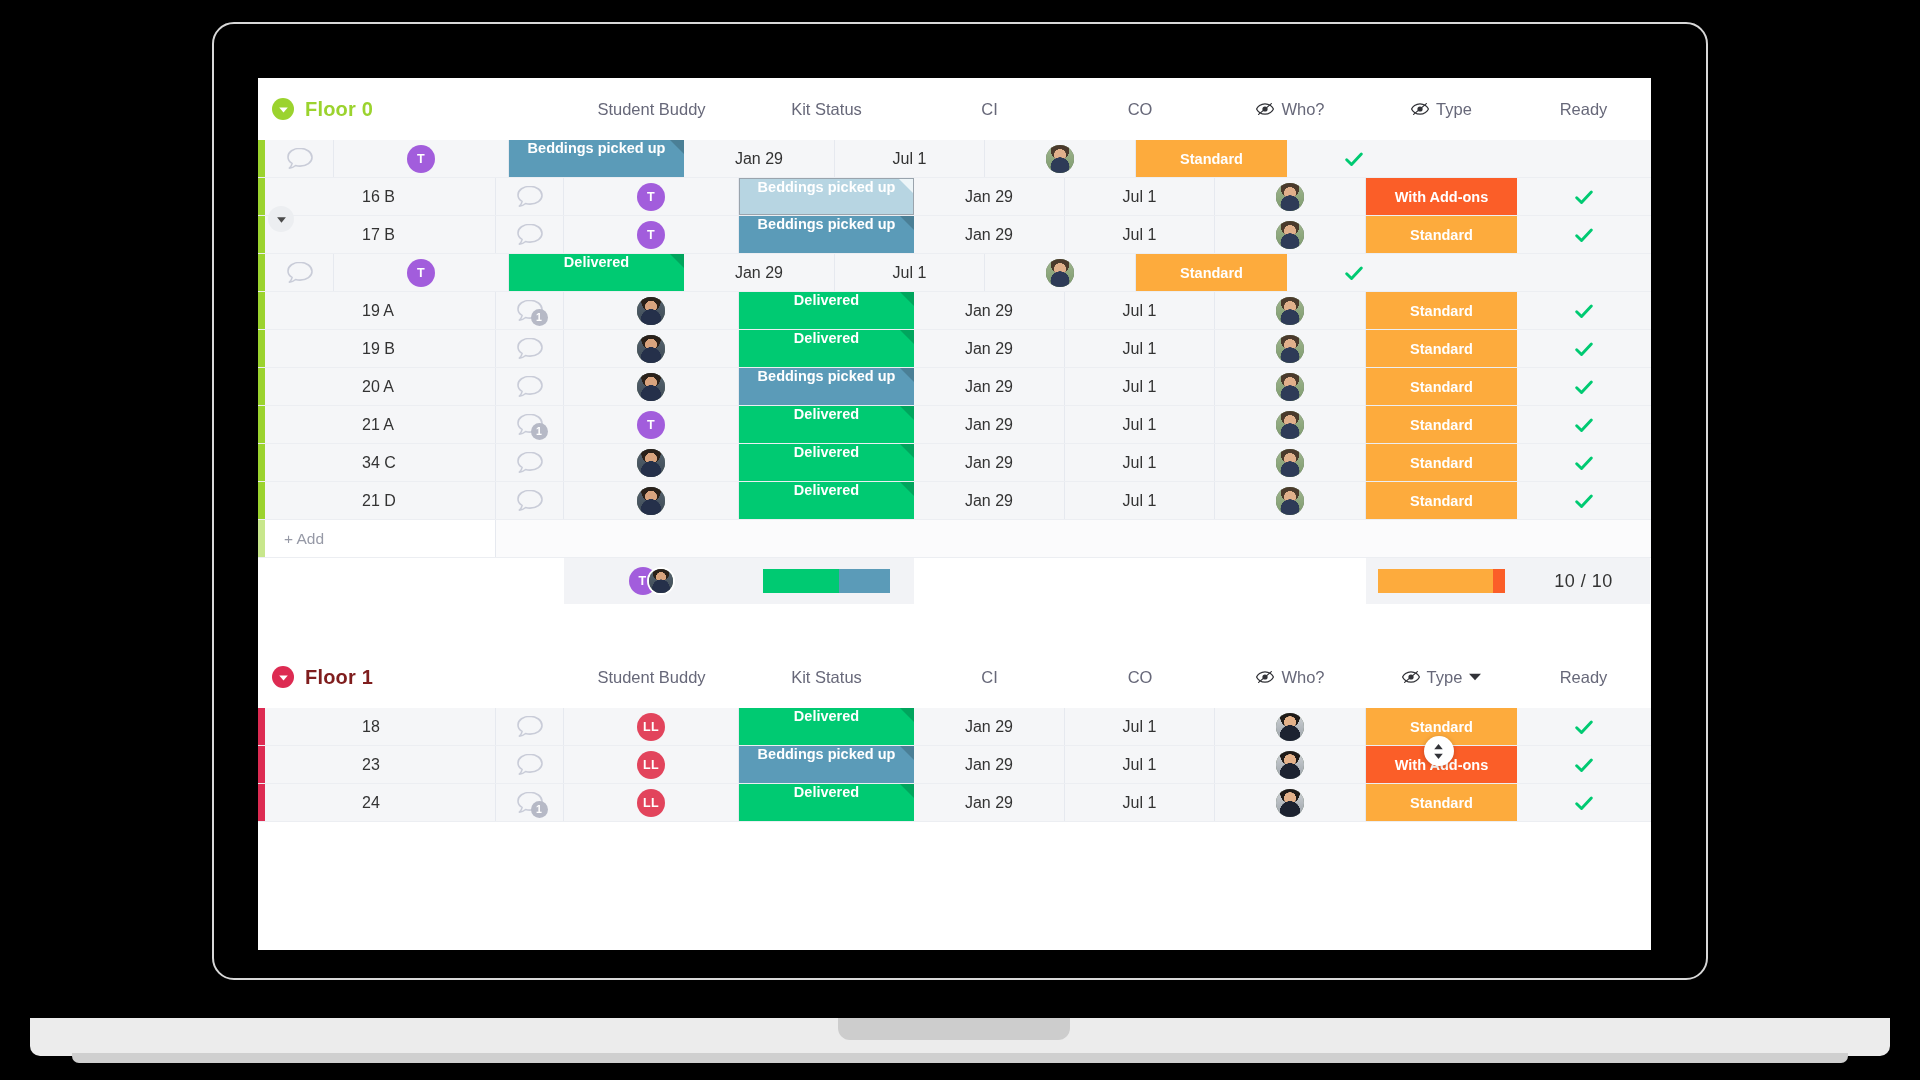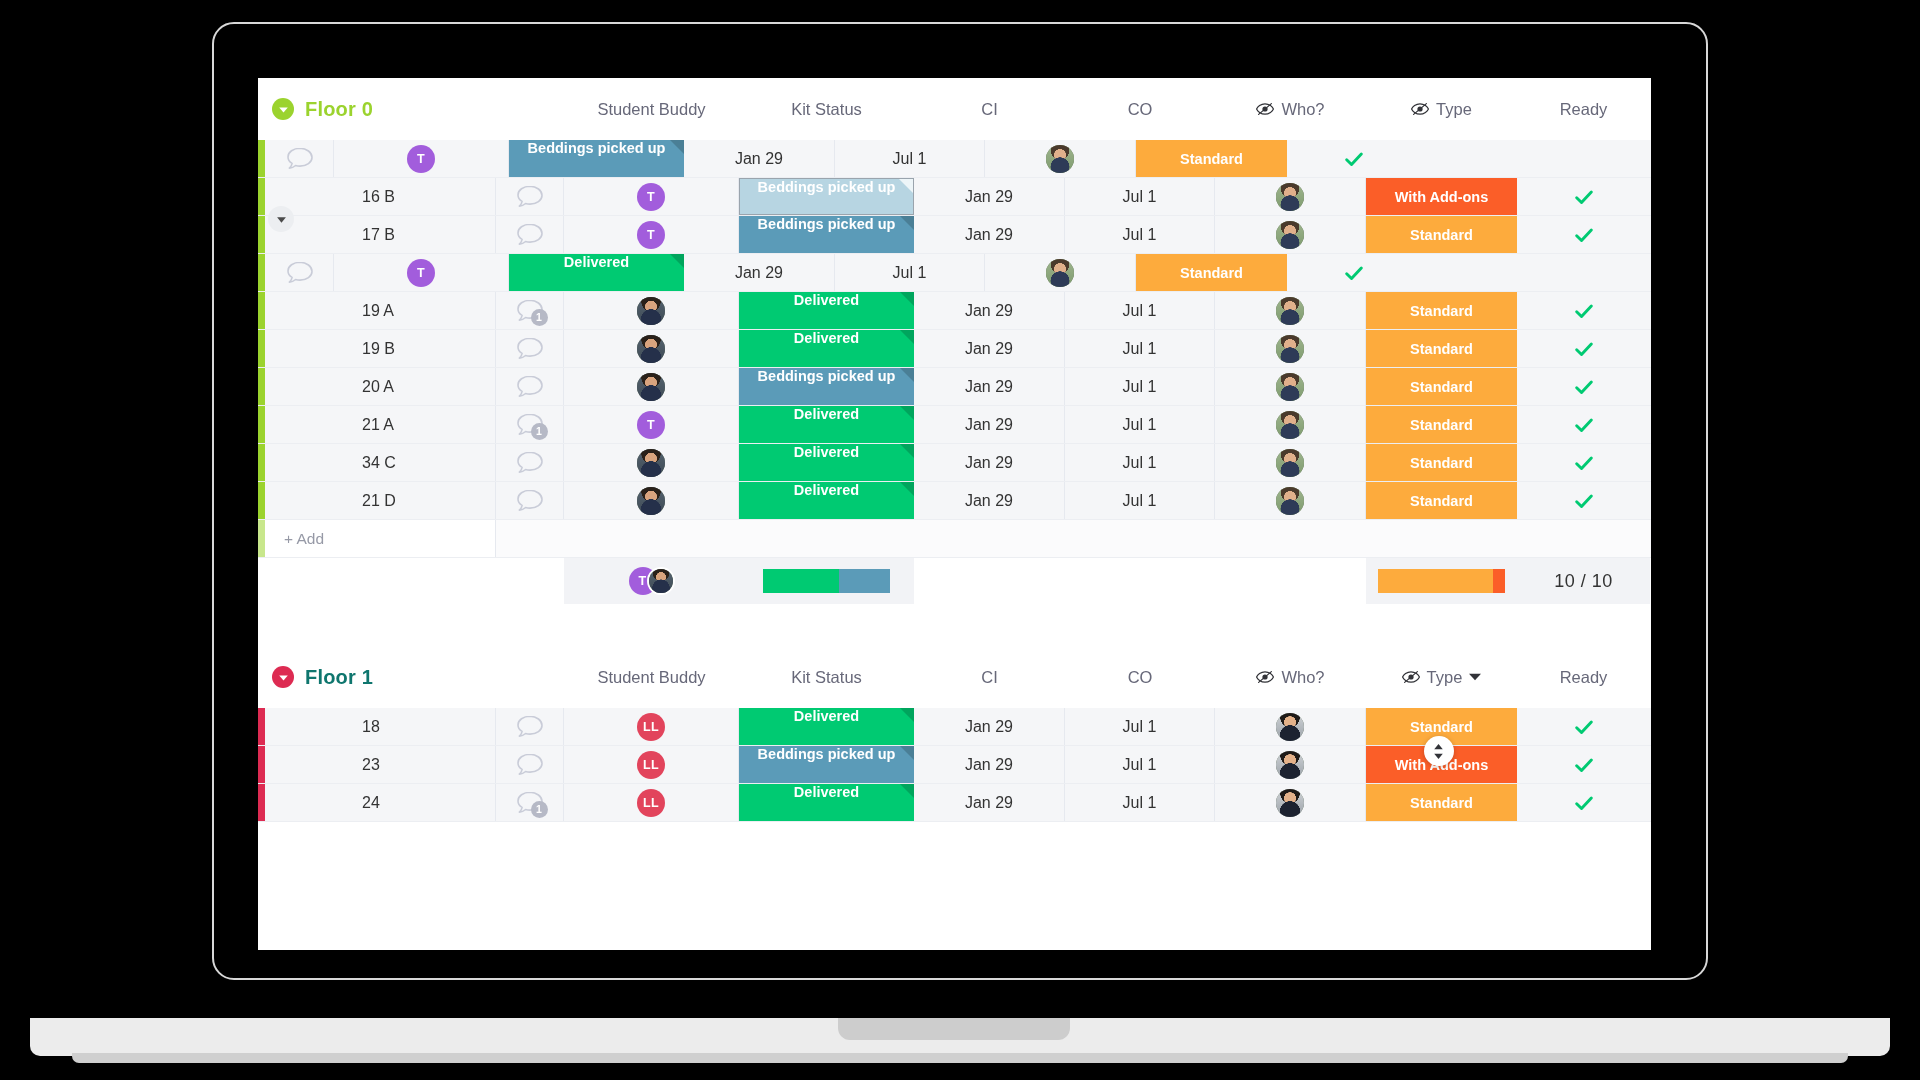--- a/index.html
+++ b/index.html
@@ -745,21 +745,21 @@
   </div>
   </div>
         <div class="group-gap"></div>
         <div class="group">
     <div class="group-header">
       <div class="collapse-circle" style="background:#dd2b52">
               <svg viewBox="0 0 11 11">
     <path d="M1.2 3.4 L5.5 8.4 L9.8 3.4 Z" fill="#fff"></path>
               </svg>
             </div>
-      <div class="group-title" style="color:#0f766e">Floor 1</div>
+      <div class="group-title" style="color:#7f1d1d">Floor 1</div>
       <div class="col-headers">
     <div style="width:306px;flex:0 0 auto"></div>
     <div class="col-head" style="width:175px">
       <span>Student Buddy</span>
               </div>
     <div class="col-head" style="width:175px">
       <span>Kit Status</span>
               </div>
     <div class="col-head" style="width:151px">
       <span>CI</span>

